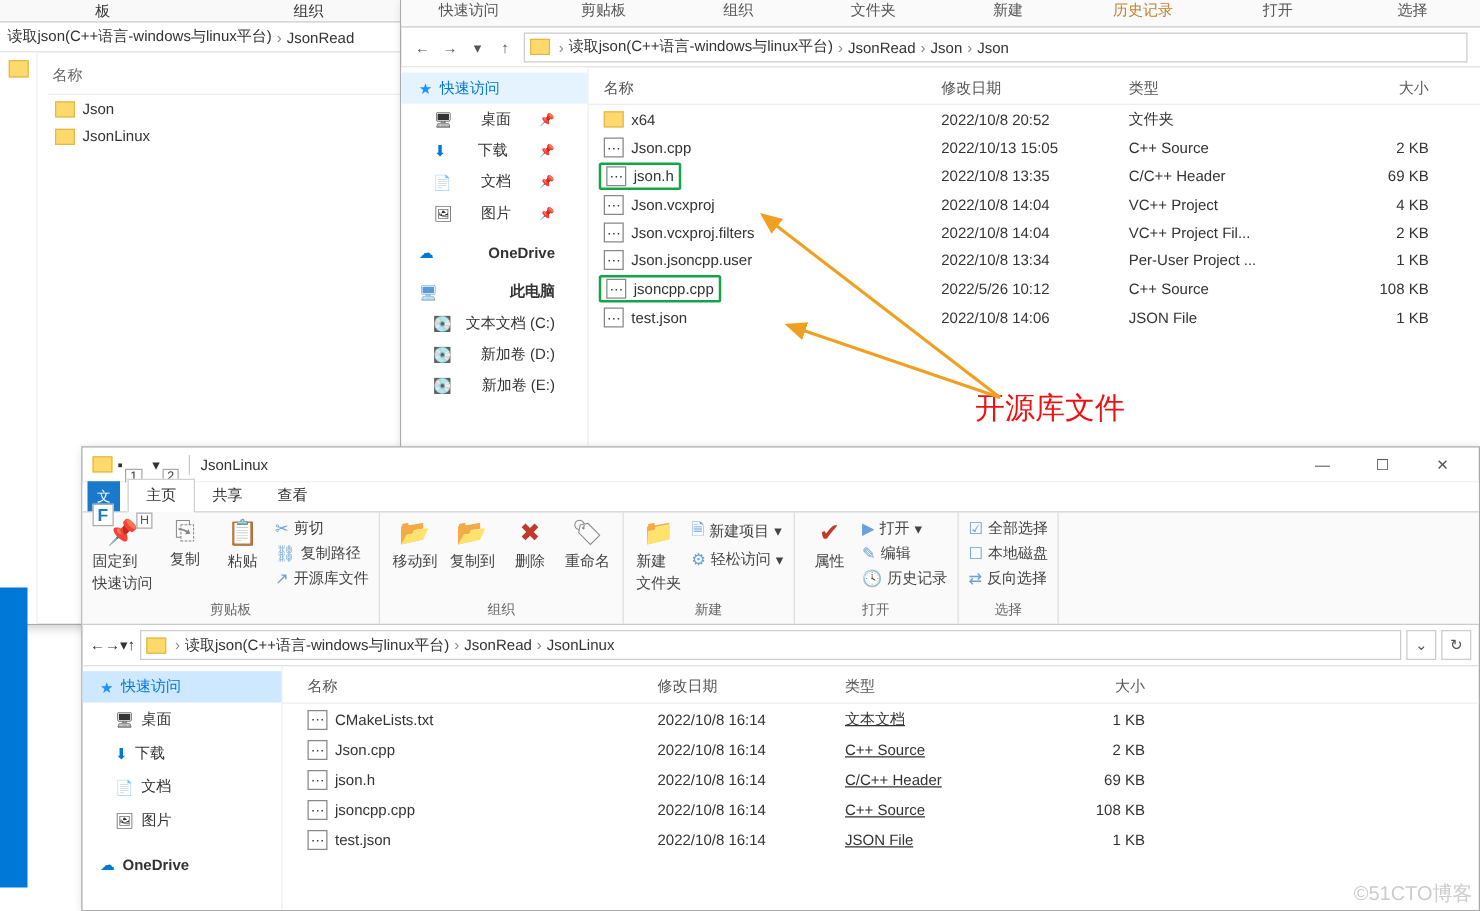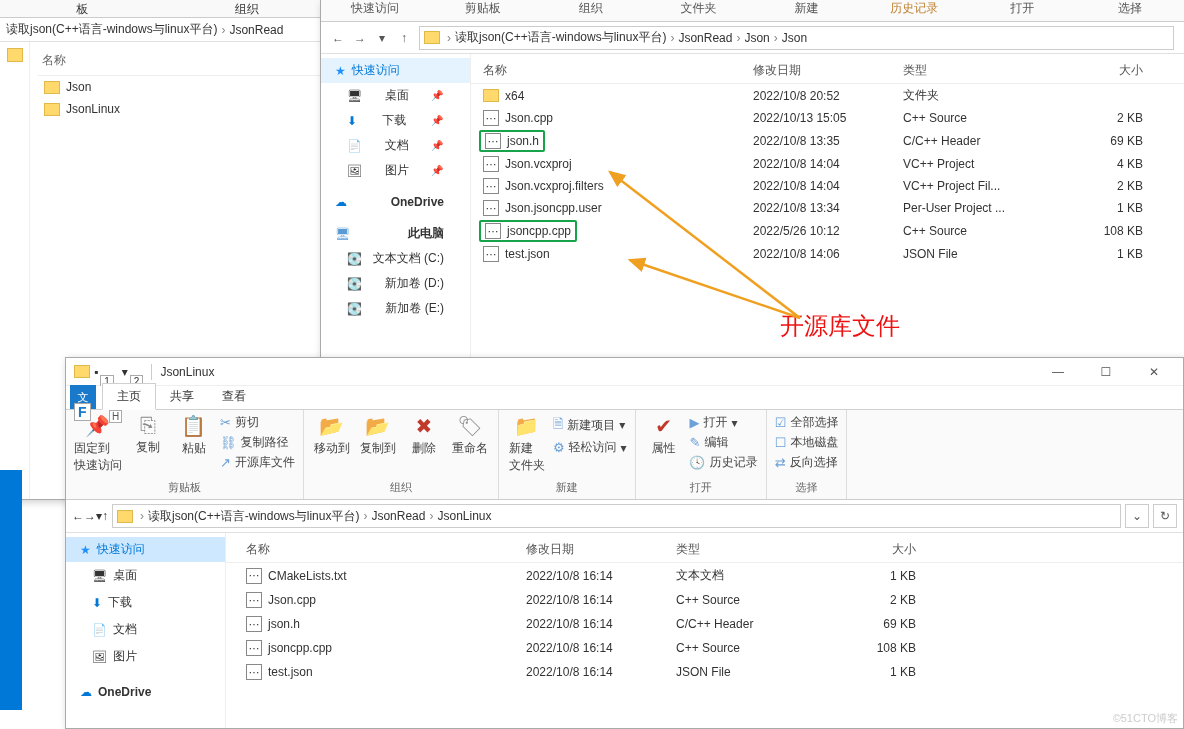--- a/index.html
+++ b/index.html
@@ -86,24 +86,24 @@
 #w3 .endbtns .b { width:24px; height:24px; border:1px solid #ccc; display:flex; align-items:center; justify-content:center; color:#555; }
 #w3 .body { display:flex; height:calc(100% - 175px); }
 #w3 .side { width:160px; border-right:1px solid #eee; padding:4px 0; }
 #w3 .side .hdr { background:#CDE8FF; padding:4px 14px; display:flex; align-items:center; gap:6px; color:#0078D7; font-weight:500; }
 #w3 .side .it { padding:5px 26px; display:flex; align-items:center; gap:6px; }
 #w3 .main { flex:1; padding:4px 0; }
 #w3 .cols { display:flex; padding:4px 20px; color:#555; border-bottom:1px solid #eee; }
 #w3 .cols .c1 { width:280px; } #w3 .cols .c2 { width:150px; } #w3 .cols .c3 { width:140px; } #w3 .cols .c4 { width:100px; text-align:right; }
 #w3 .row { display:flex; padding:4px 20px; align-items:center; }
 #w3 .row .c1 { width:280px; display:flex; align-items:center; gap:6px; }
-#w3 .row .c2 { width:150px; } #w3 .row .c3 { width:140px; } #w3 .row .c4 { width:100px; text-align:right; }
+#w3 .row .c2 { width:150px; } #w3 .row .c3 { width:140px;text-decoration:underline; } #w3 .row .c4 { width:100px; text-align:right; }
 #w3 .ficon { width:16px; height:16px; display:inline-flex; align-items:center; justify-content:center; font-size:11px; border:1px solid #888; background:#fff; }
 
-.watermark { position:absolute; right:6px; bottom:3px; color:#ccc; font-size:11px; }
+.watermark { position:absolute; right:6px; bottom:3px; color:#ccc; font-size:16px; }
 .qat-num { border:1px solid #aaa; background:#fff; font-size:10px; padding:0 3px; margin-left:2px; position:relative; top:10px; }
 </style>
 </head>
 <body>
 
 <div id="w1" class="window">
   <div class="topribbon">
     <div class="seg">板</div>
     <div class="seg">组织</div>
   </div>

